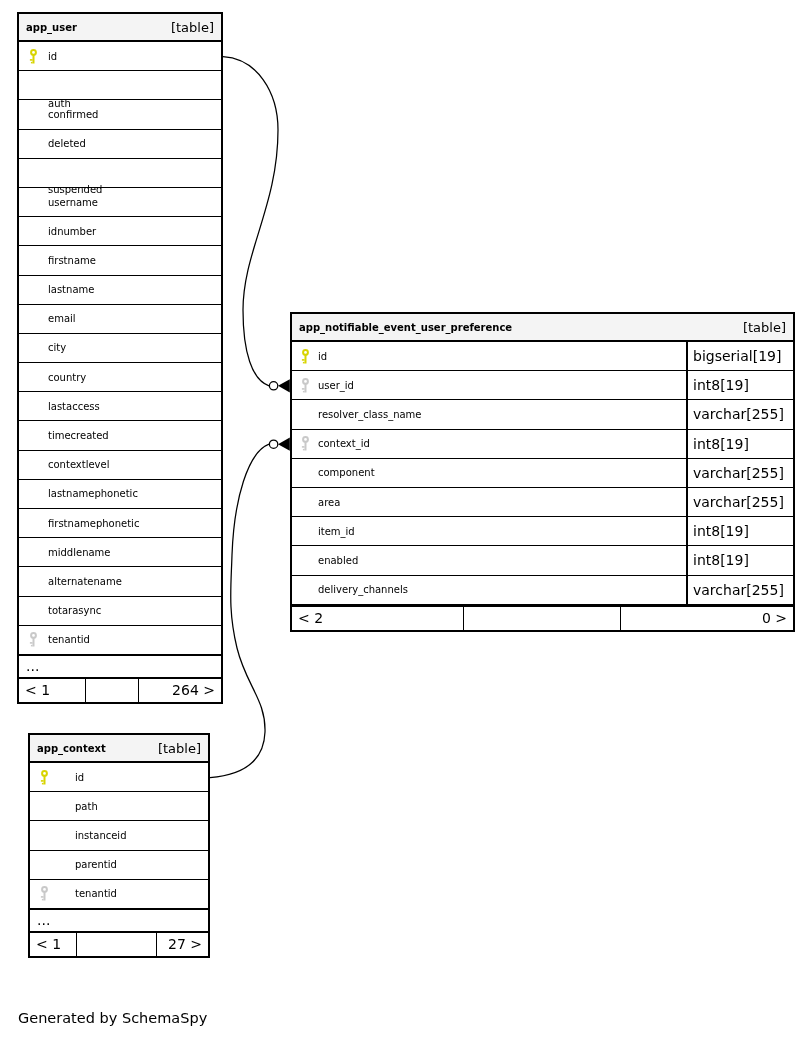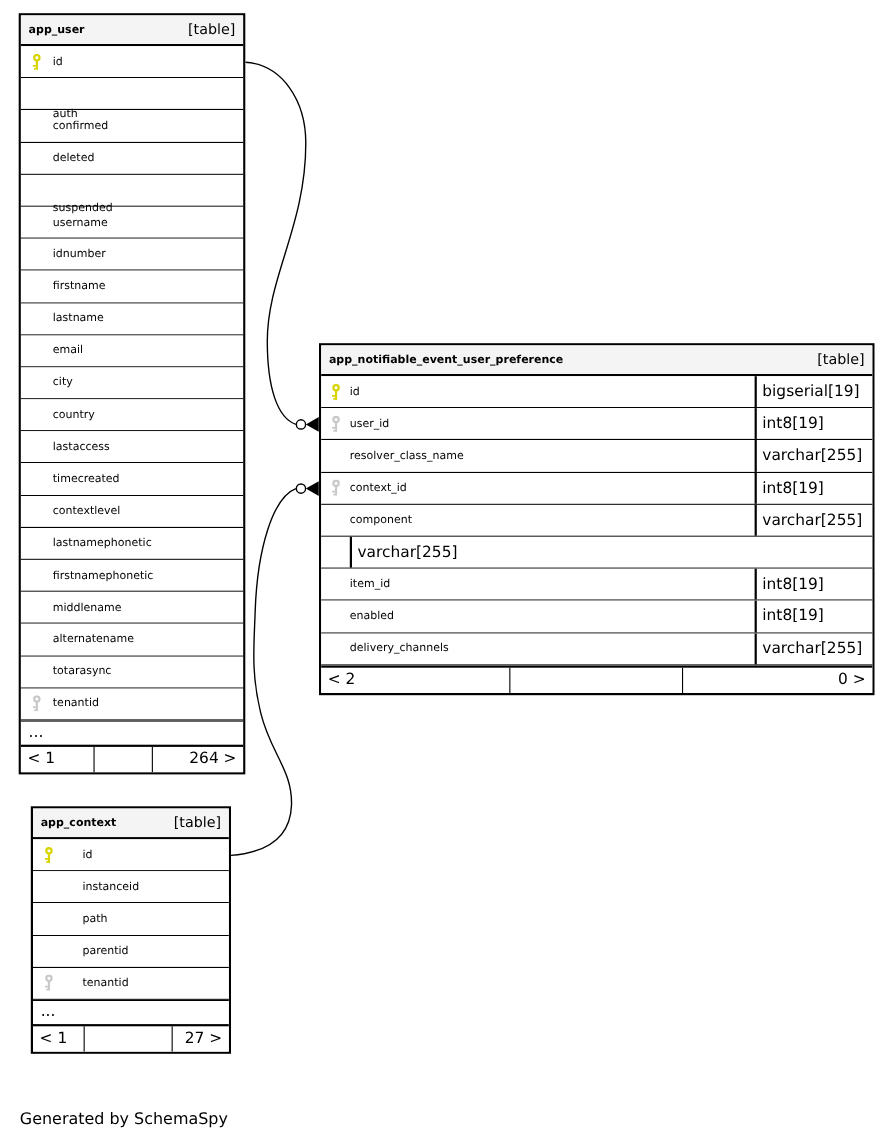--- a/index.html
+++ b/index.html
@@ -197,20 +197,21 @@
           <span class="col-name" style="padding-left: 0px;">context_id</span>
           <span class="type-cell" style="width: 107px;">int8[19]</span>
         </div>
         <div class="row" style="height: 29.2px; justify-content: center;">
           <span class="icon-cell" style="width: 26px;"></span>
           <span class="col-name" style="padding-left: 0px;">component</span>
           <span class="type-cell" style="width: 107px;">varchar[255]</span>
         </div>
         <div class="row" style="height: 29.2px;">
           <span class="icon-cell" style="width: 26px;"></span>
+          <span class="col-name" style="padding-left: 0px;">area</span>
           <span class="type-cell" style="width: 107px;">varchar[255]</span>
         </div>
         <div class="row" style="height: 29.2px;">
           <span class="icon-cell" style="width: 26px;"></span>
           <span class="col-name" style="padding-left: 0px;">item_id</span>
           <span class="type-cell" style="width: 107px;">int8[19]</span>
         </div>
         <div class="row" style="height: 29.2px;">
           <span class="icon-cell" style="width: 26px;"></span>
           <span class="col-name" style="padding-left: 0px;">enabled</span>
@@ -238,25 +239,25 @@
               <circle cx="5.5" cy="3.4" r="2.4" fill="none" stroke="#d8d400" stroke-width="2"></circle>
               <rect x="4.5" y="5.6" width="2" height="8.9" fill="#d8d400"></rect>
               <rect x="1.9" y="10.1" width="2.7" height="1.6" fill="#d8d400"></rect>
               <rect x="2.9" y="12.9" width="1.7" height="1.5" fill="#d8d400"></rect>
             </svg>
           </span>
           <span class="col-name" style="padding-left: 16px;">id</span>
         </div>
         <div class="row" style="height: 29.2px;">
           <span class="icon-cell" style="width: 29px;"></span>
+          <span class="col-name" style="padding-left: 16px;">path</span>
+        </div>
+        <div class="row" style="height: 29.2px;">
+          <span class="icon-cell" style="width: 29px;"></span>
           <span class="col-name" style="padding-left: 16px;">instanceid</span>
-        </div>
-        <div class="row" style="height: 29.2px;">
-          <span class="icon-cell" style="width: 29px;"></span>
-          <span class="col-name" style="padding-left: 16px;">path</span>
         </div>
         <div class="row" style="height: 29.2px;">
           <span class="icon-cell" style="width: 29px;"></span>
           <span class="col-name" style="padding-left: 16px;">parentid</span>
         </div>
         <div class="row" style="height: 29.2px;">
           <span class="icon-cell" style="width: 29px;">
             <svg width="11" height="15" viewBox="0 0 11 15" class="key-icon">
               <circle cx="5.5" cy="3.4" r="2.4" fill="none" stroke="#c9c9c9" stroke-width="2"></circle>
               <rect x="4.5" y="5.6" width="2" height="8.9" fill="#c9c9c9"></rect>

